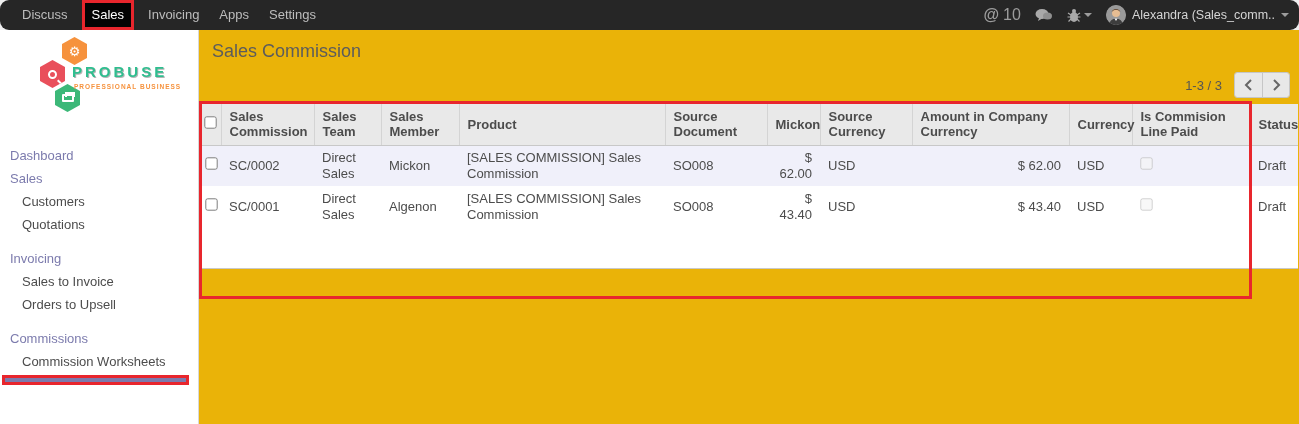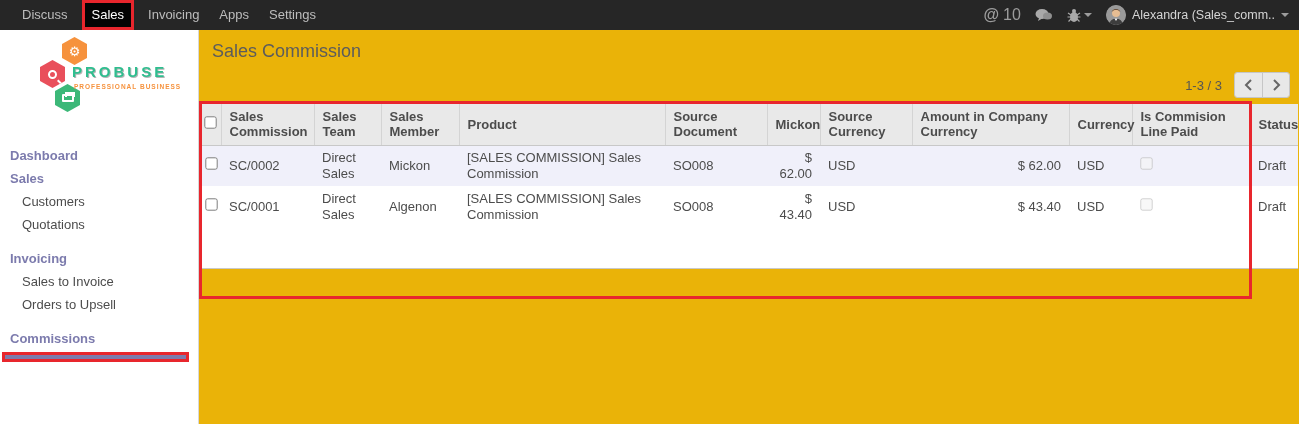--- a/index.html
+++ b/index.html
@@ -1,20 +1,20 @@
 <!DOCTYPE html>
 <html><head>
 <meta charset="utf-8">
 <style>
   * { margin:0; padding:0; box-sizing:border-box; }
   body { font-family:"Liberation Sans", sans-serif; background:#efeff0; }
   .app { width:1299px; height:424px; overflow:hidden; position:relative; background:#efeff0; }
 
   
-  .navbar { height:30px; background:#262626; display:flex; align-items:stretch; color:#bdbdbd; font-size:13px; }
+  .navbar { height:30px; background:#262626; display:flex; align-items:stretch; color:#bdbdbd; font-size:13px;border-radius:9px; }
   .nav-apps { display:flex; list-style:none; padding-left:12px; }
   .nav-app { padding:0 10px; line-height:30px; cursor:pointer; white-space:nowrap; }
   .nav-app.active { background:#040404; color:#fff; border:3px solid #e8262d; line-height:24px; padding:0 7px; margin:0 4px; }
   .nav-right { margin-left:auto; display:flex; align-items:center; padding-right:10px; gap:14px; }
   .mention { display:flex; align-items:center; gap:4px; color:#9c9c9c; }
   .mention .at { font-size:16px; font-weight:bold; }
   .mention .cnt { font-size:16px; }
   .icon-btn { display:flex; align-items:center; gap:3px; cursor:pointer; }
   .caret { width:0; height:0; border-left:4px solid transparent; border-right:4px solid transparent; border-top:4px solid #9c9c9c; display:inline-block; }
   .usermenu { display:flex; align-items:center; gap:6px; color:#d4d4d4; font-size:12.5px; cursor:pointer; }
@@ -35,21 +35,21 @@
   .mag-glass { width:9px; height:9px; border:2px solid #fff; border-radius:50%; position:relative; }
   .mag-glass::after { content:""; position:absolute; width:5px; height:2px; background:#fff; transform:rotate(45deg); left:7px; top:9px; }
   .case-box { width:12px; height:8px; border:2px solid #fff; border-radius:1px; position:relative; }
   .case-box::before { content:""; position:absolute; width:6px; height:3px; border:2px solid #fff; border-bottom:none; left:1px; top:-4px; }
   .logo-title { position:absolute; left:72px; top:27px; font-size:15px; font-weight:bold; letter-spacing:3px; color:#2fbe8f; text-shadow:1px 1px 0 #b5b5b5; }
   .logo-sub { position:absolute; left:74px; top:47px; font-size:6.5px; letter-spacing:1px; color:#f6923d; font-weight:bold; }
 
   
   .side-menu { list-style:none; margin-top:26px; font-size:13px; }
   .side-entry { cursor:pointer; }
-  .side-entry.header { color:#7c7bad; font-weight:bold; padding:4px 0 4px 10px; }
+  .side-entry.header { color:#7c7bad; font-weight:normal; padding:4px 0 4px 10px; }
   .side-entry.item { color:#4c4c4c; padding:4px 0 4px 22px; }
   .side-entry.gap { margin-top:11px; }
   .side-entry.selected { background:#7c7bad; color:#fff; border:3px solid #e8262d; padding:2px 0 2px 19px; margin:2px 9px 2px 2px; }
 
   
   .control { height:73px; position:relative; }
   .page-title { position:absolute; left:13px; top:11px; font-size:18px; color:#5c5c5c; }
   .search-wrap { position:absolute; right:9px; top:8px; width:540px; height:26px; }
   .search-input { width:100%; height:100%; border:1px solid #c9c9c9; border-radius:3px; padding:0 32px 0 8px; font-size:13px; color:#444; background:#fff; font-family:"Liberation Sans", sans-serif; }
   .search-input::placeholder { color:#b0b0b0; }
@@ -157,20 +157,21 @@
 
 
           <li class="side-entry header gap"><span>Invoicing</span></li>
 
           <li class="side-entry item"><span>Sales to Invoice</span></li>
 
           <li class="side-entry item"><span>Orders to Upsell</span></li>
 
           <li class="side-entry header gap"><span>Commissions</span></li>
 
+          <li class="side-entry item"><span>Commission Worksheets</span></li>
 
           <li class="side-entry item selected"></li>
 
         </ul>
     </div>
 
     <div class="main">
       <div class="control">
         <div class="page-title">Sales Commission</div>
         <div class="pager">

